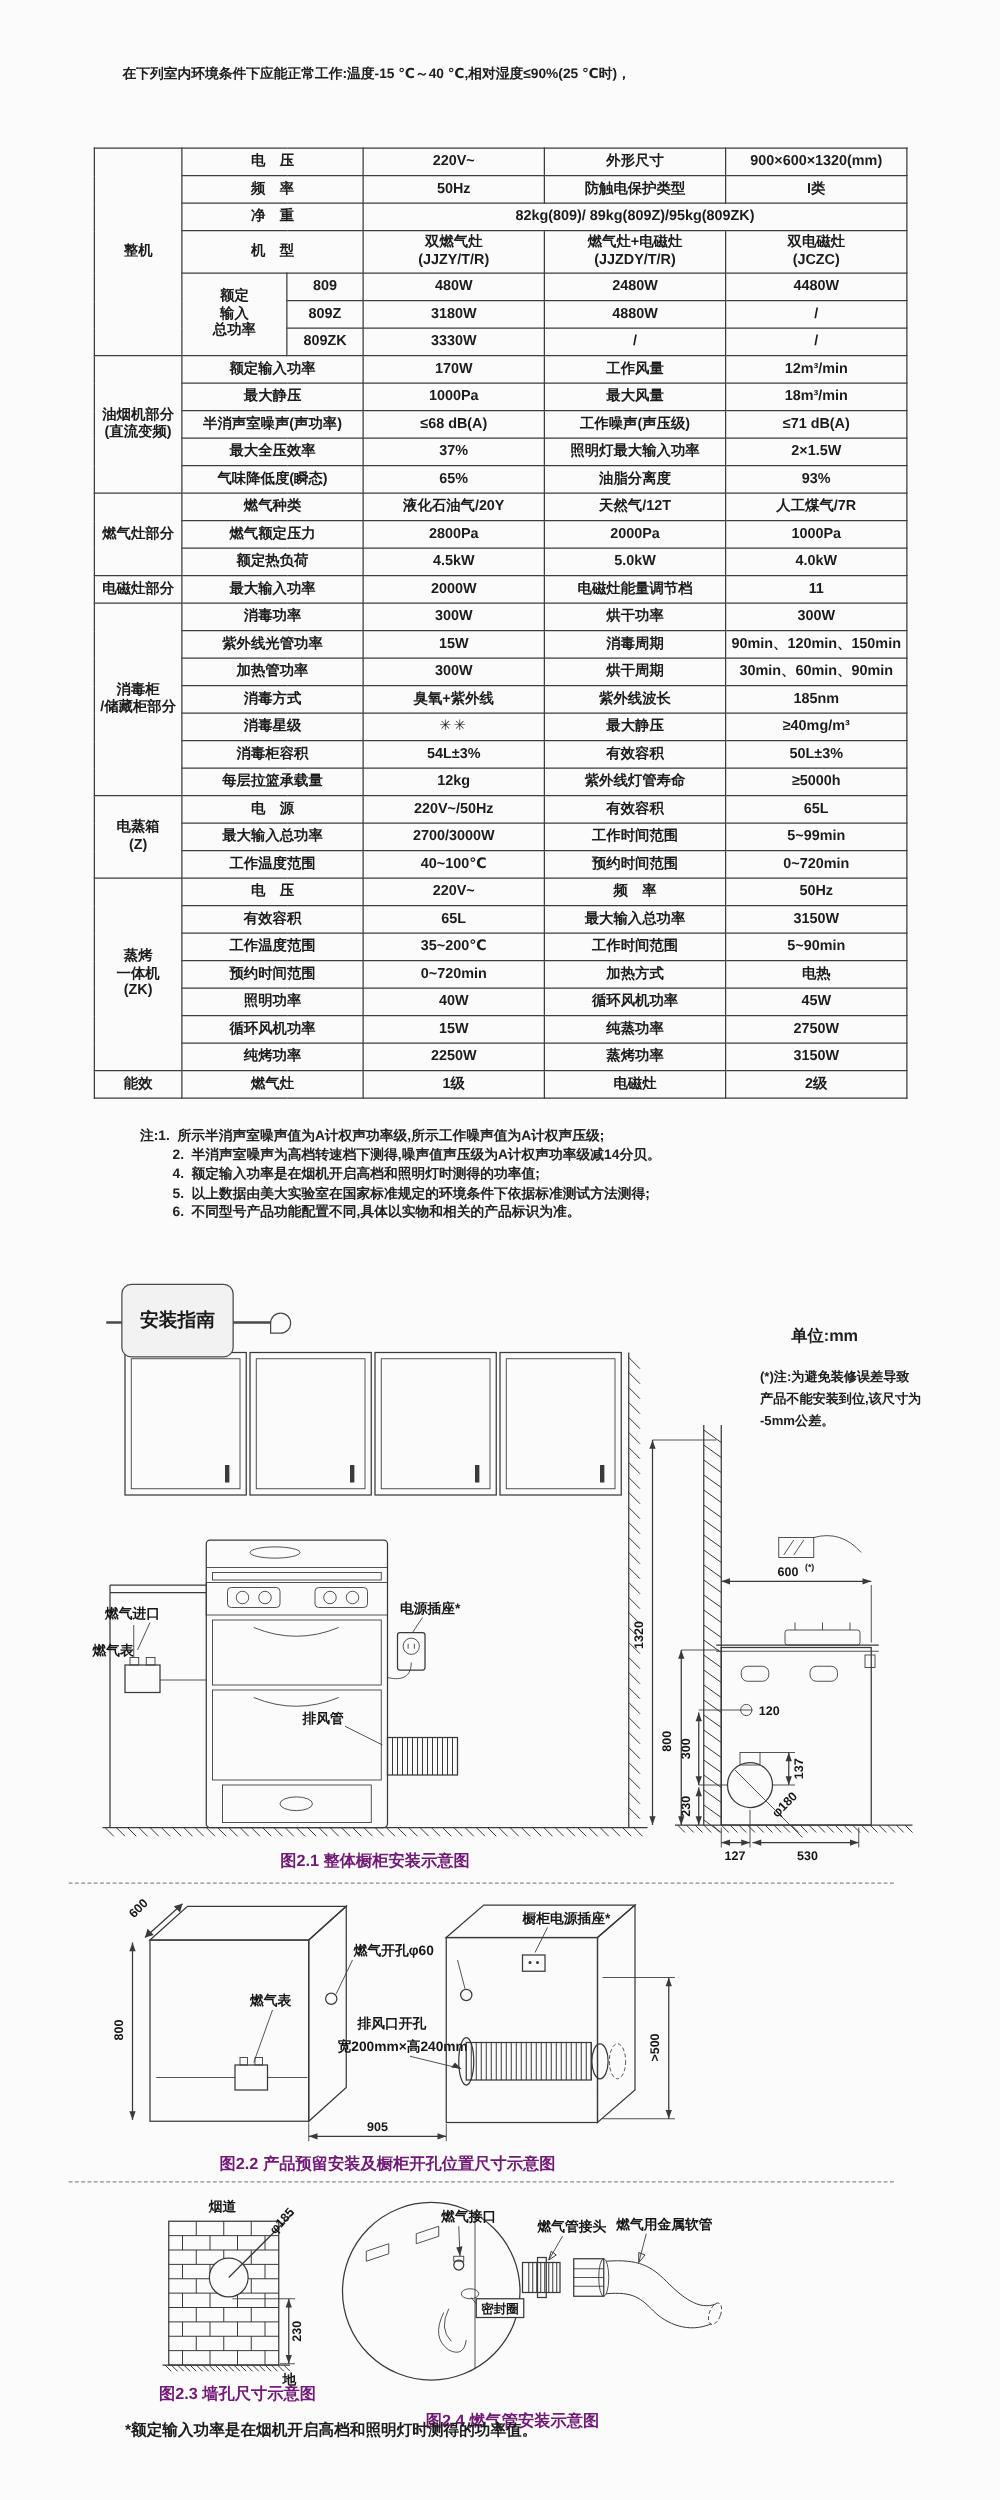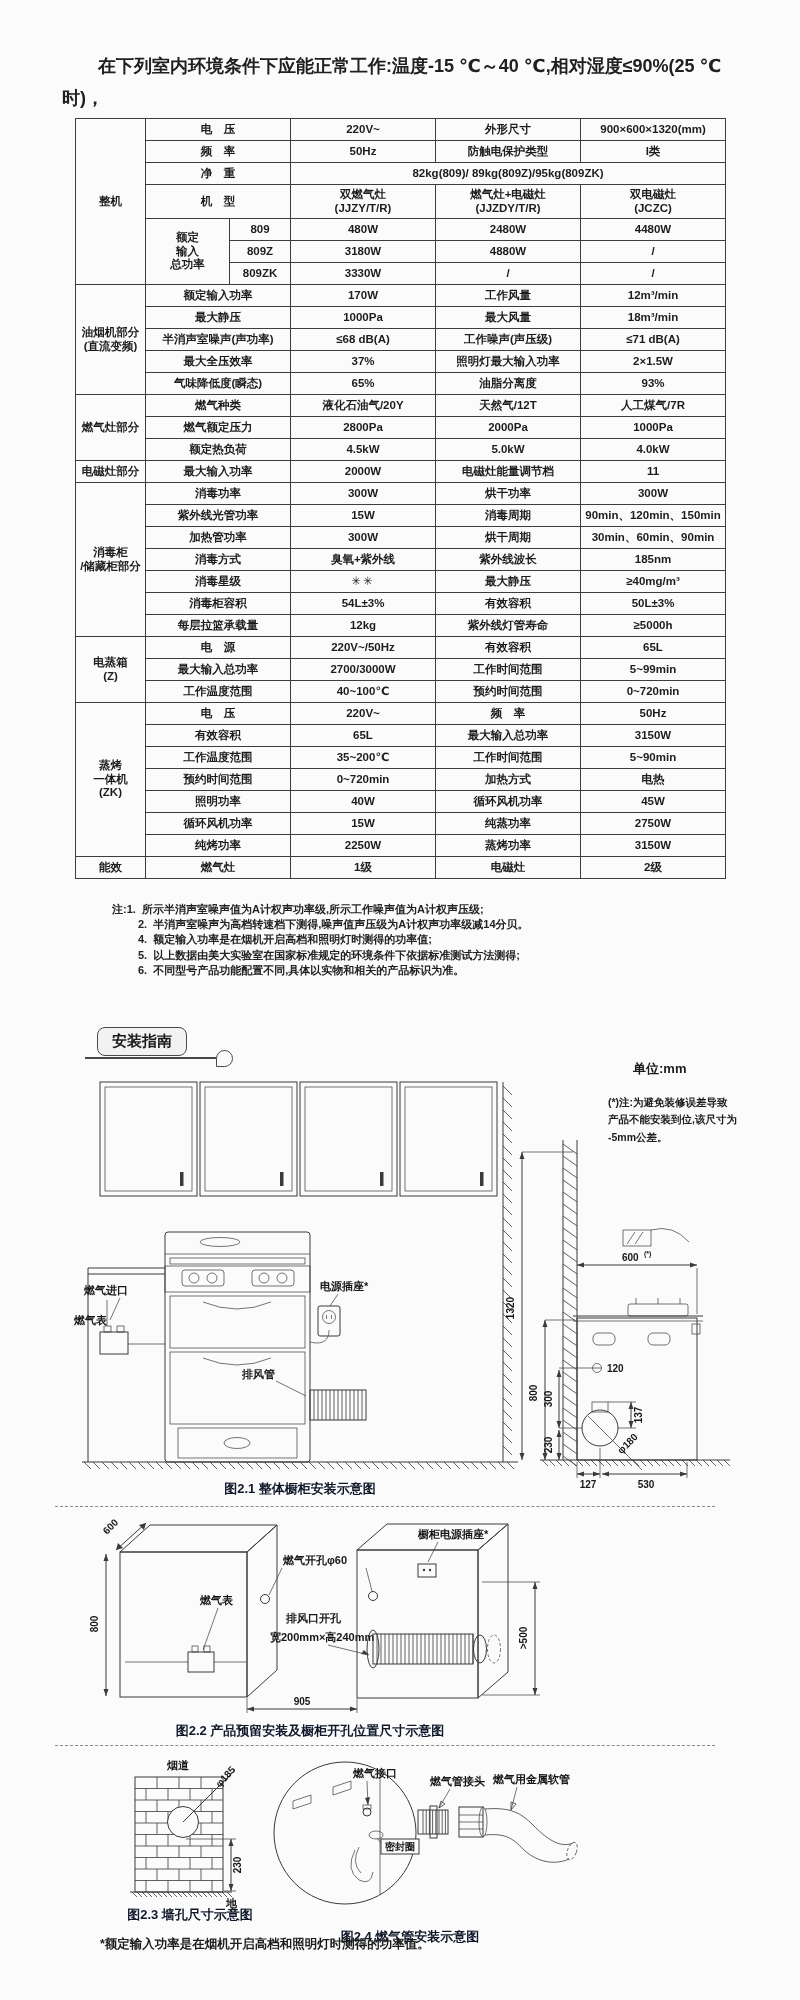--- a/index.html
+++ b/index.html
@@ -1,32 +1,32 @@
 <!DOCTYPE html>
 <html><head>
 <meta charset="utf-8">
 <style>
   html,body{margin:0;padding:0;}
   body{width:800px;height:2000px;background:#fbfbfb;font-family:"Liberation Sans","DejaVu Sans",sans-serif;color:#1c1c1c;}
   .page{position:relative;width:800px;height:2000px;overflow:hidden;}
   .abs{position:absolute;}
-  .intro{left:62px;top:50px;width:672px;font-size:18px;font-weight:600;line-height:1.8;color:#202020;}
+  .intro{left:62px;top:50px;width:672px;font-size:11px;font-weight:600;line-height:1.8;color:#202020;}
   .intro .l1{text-indent:36px;}
   table.spec{border-collapse:collapse;table-layout:fixed;width:650px;}
   table.spec td{border:1px solid #3d3d3d;text-align:center;vertical-align:middle;font-size:11.5px;font-weight:600;color:#1c1c1c;padding:0 2px;height:21px;line-height:1.18;white-space:pre-line;overflow:hidden;}
   td.star{font-size:15px;font-weight:800;letter-spacing:2px;}
   .notes{left:84px;top:902px;width:650px;font-size:11px;font-weight:600;line-height:1.38;color:#222;margin-left:28px;}
   .note{white-space:pre-wrap;}
   .note.ind{margin-left:26px;}
-  .badge{left:97px;top:1027px;padding:4px 14px;border:1.5px solid #4a4a4a;border-radius:8px;background:#f2f2f2;font-size:15px;font-weight:800;color:#1a1a1a;z-index:2;}
+  .badge{left:97px;top:1027px;padding:19px 14px;border:1.5px solid #4a4a4a;border-radius:8px;background:#f2f2f2;font-size:15px;font-weight:800;color:#1a1a1a;z-index:2;}
   .badge-line{left:85px;top:1057px;width:132px;height:2px;background:#4a4a4a;}
   .badge-balloon{left:216px;top:1050px;width:15px;height:15px;border:1.6px solid #4a4a4a;border-radius:50% 50% 50% 0;background:#fbfbfb;}
   .unit{left:633px;top:1060px;font-size:13px;font-weight:700;}
   .tolnote{left:608px;top:1094px;width:138px;font-size:10.5px;font-weight:600;line-height:1.65;white-space:pre-line;}
-  .caption{font-size:13px;font-weight:800;text-align:center;color:#0f172a;}
+  .caption{font-size:13px;font-weight:800;text-align:center;color:#701a75;}
   .dash{border-top:1.6px dashed #8a8a8a;height:0;}
   .footer{left:100px;top:1936px;font-size:12.5px;font-weight:800;}
   svg .ln{stroke:#3a3a3a;stroke-width:1;fill:none;}
   svg .lt{stroke:#3a3a3a;stroke-width:0.7;fill:none;}
   svg .fl{fill:#3a3a3a;stroke:none;}
   svg .wh{fill:#fbfbfb;}
   svg text{font-family:"Liberation Sans","DejaVu Sans",sans-serif;fill:#161616;}
   svg text.lbl{font-size:11px;font-weight:700;}
   svg text.dim{font-size:10px;font-weight:700;}
   svg text.sup{font-size:7px;font-weight:700;}

